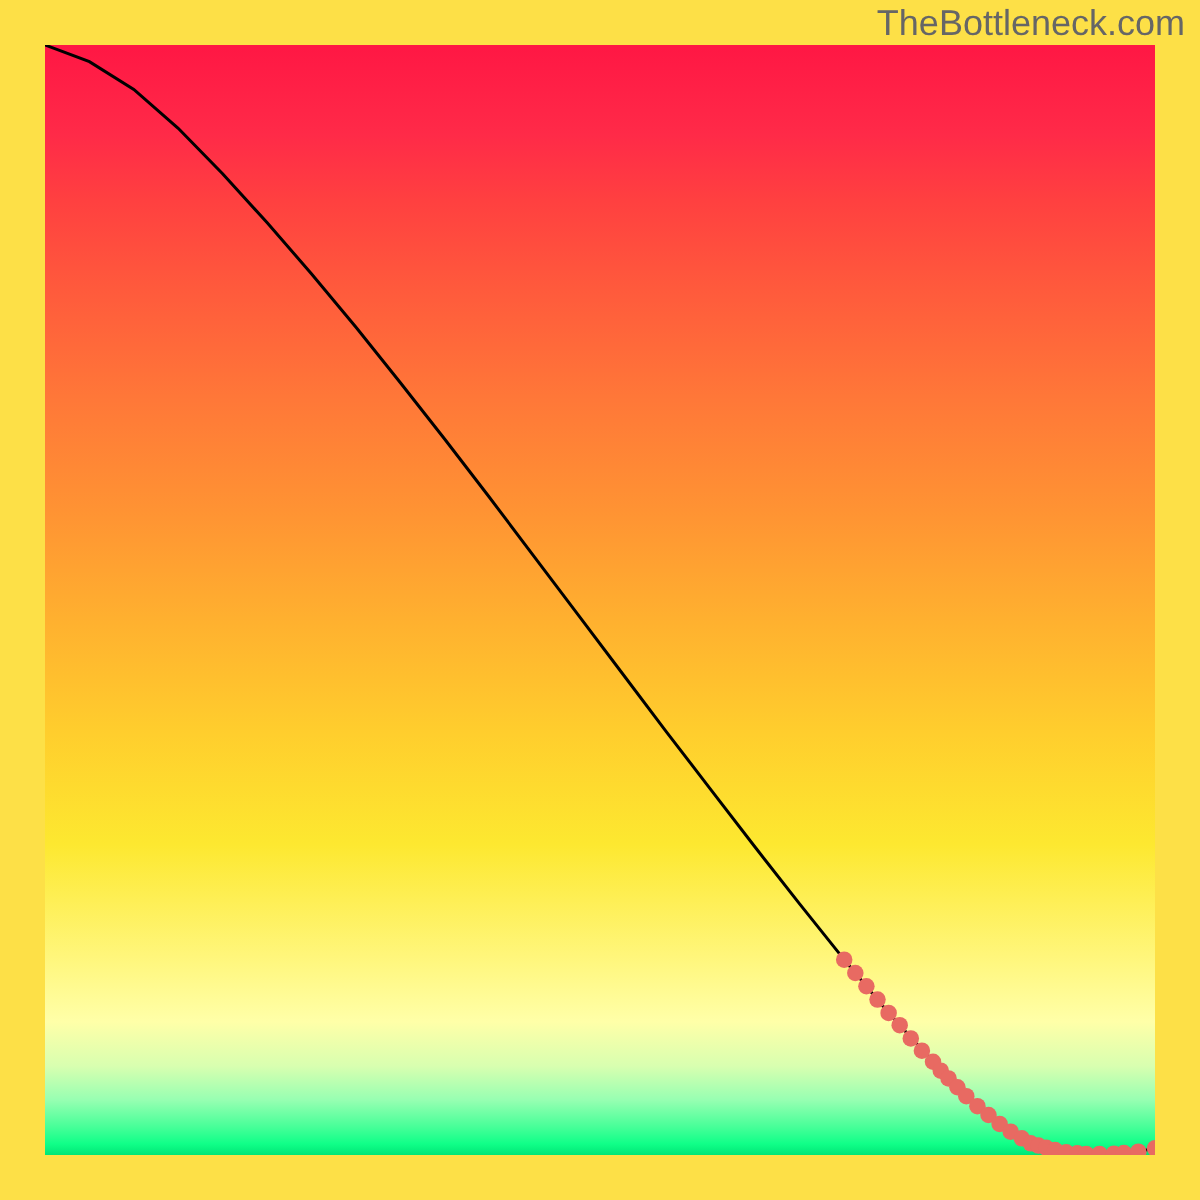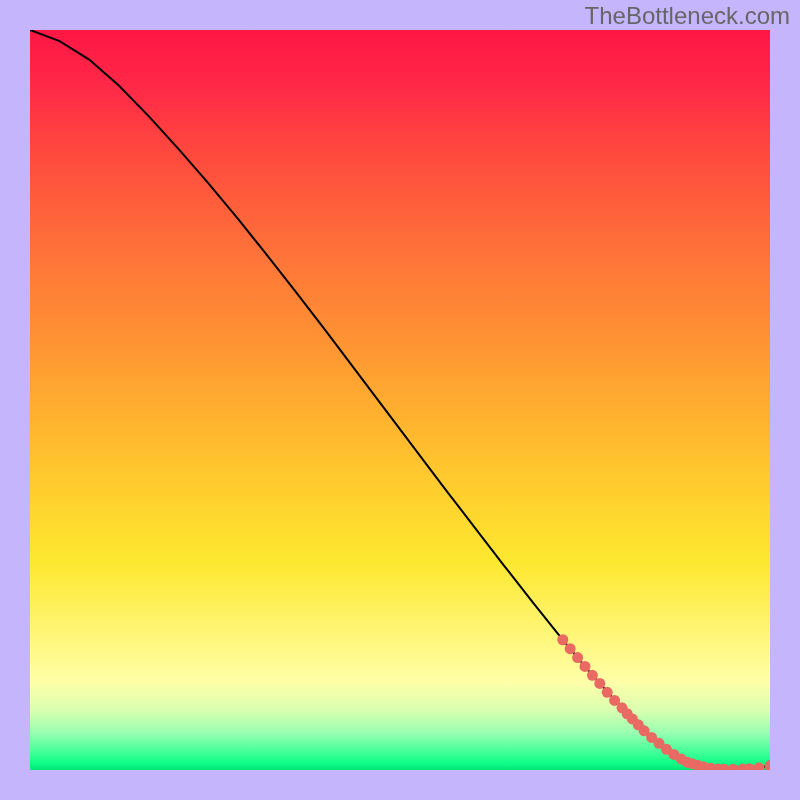--- a/index.html
+++ b/index.html
@@ -8,21 +8,21 @@
     width: 800px;
     height: 800px;
     background: #000;
     font-family: Arial, Helvetica, sans-serif;
     overflow: hidden;
   }
   .container {
     position: relative;
     width: 800px;
     height: 800px;
-    background: #c4b5fd;
+    background: #fde047;
   }
   .watermark {
     position: absolute;
     top: 2px;
     right: 10px;
     color: #666;
     font-size: 24px;
     font-weight: 500;
     z-index: 10;
     user-select: none;

